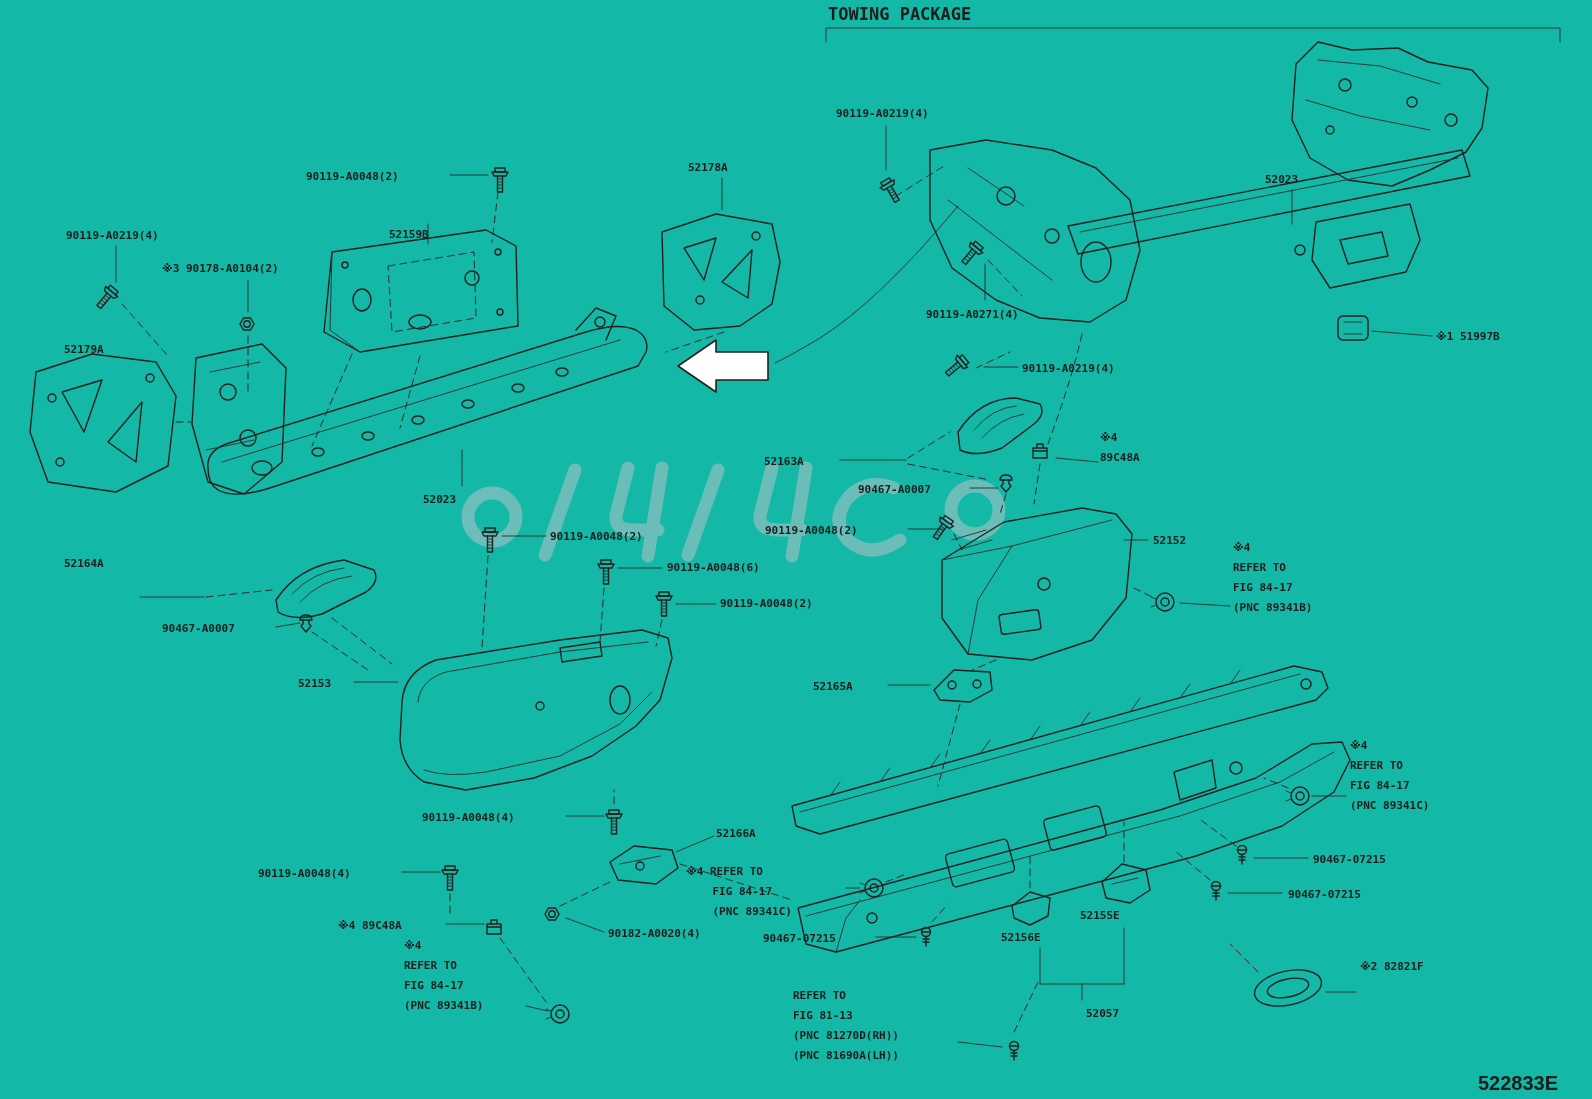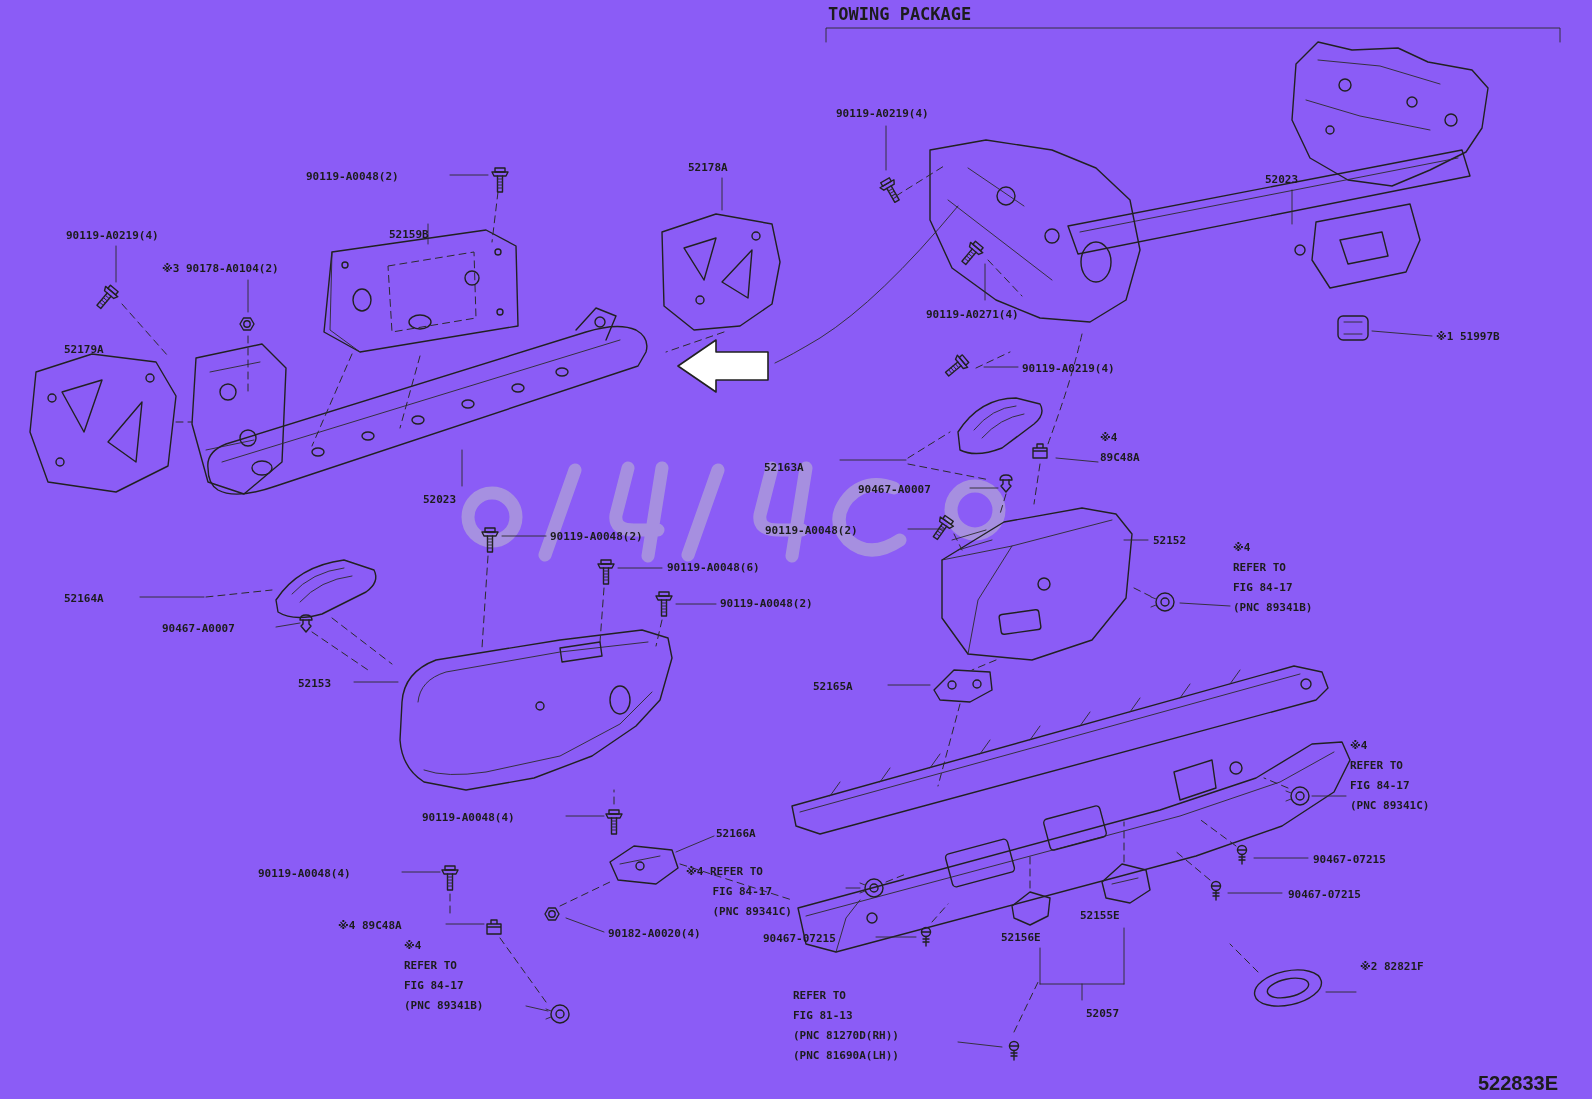--- a/index.html
+++ b/index.html
@@ -1,18 +1,18 @@
 <!DOCTYPE html>
 <html><head>
 <meta charset="utf-8">
 <style>
   * { margin:0; padding:0; box-sizing:border-box; }
   html,body { background:#ffffff; }
   .stage {
-    position:relative; width:1592px; height:1099px; background:#8b5cf6;
+    position:relative; width:1592px; height:1099px; background:#14b8a6;
     overflow:hidden; font-family:"DejaVu Sans Mono", monospace; color:#1c1c1c;
   }
   svg.art { position:absolute; left:0; top:0; width:1592px; height:1099px; }
   .ln  { fill:none; stroke:#212121; stroke-width:1.4; stroke-linejoin:round; stroke-linecap:round; }
   .tn  { fill:none; stroke:#2b2b2b; stroke-width:0.9; stroke-linejoin:round; stroke-linecap:round; }
   .dsh { fill:none; stroke:#2b2b2b; stroke-width:1; stroke-dasharray:7 5; stroke-linecap:round; }
   .arrow { fill:#ffffff; stroke:#212121; stroke-width:1.6; stroke-linejoin:round; }
   .lbl {
     position:absolute; font-size:11px; font-weight:bold; line-height:20px;
     white-space:pre; color:#1c1c1c; font-family:"DejaVu Sans Mono","DejaVu Sans",monospace;
@@ -338,35 +338,35 @@
       <div class="lbl" style="left: 688px; top: 158px;">52178A</div>
       <div class="lbl" style="left: 306px; top: 167px;">90119-A0048(2)</div>
       <div class="lbl" style="left: 389px; top: 205px; margin-top: 20px;">52159B</div>
       <div class="lbl" style="left: 1265px; top: 170px;">52023</div>
       <div class="lbl" style="left: 66px; top: 226px;">90119-A0219(4)</div>
       <div class="lbl" style="left: 162px; top: 259px;">※3 90178-A0104(2)</div>
       <div class="lbl" style="left: 64px; top: 340px;">52179A</div>
       <div class="lbl" style="left: 926px; top: 305px;">90119-A0271(4)</div>
       <div class="lbl" style="left: 1436px; top: 327px;">※1 51997B</div>
       <div class="lbl" style="left: 1022px; top: 359px;">90119-A0219(4)</div>
-      <div class="lbl" style="left: 764px; top: 452px; margin-top: 6px;">52163A</div>
+      <div class="lbl" style="left: 764px; top: 452px;">52163A</div>
       <div class="lbl" style="left: 1100px; top: 428px;">※4
 89C48A</div>
       <div class="lbl" style="left: 858px; top: 480px;">90467-A0007</div>
       <div class="lbl" style="left: 423px; top: 490px;">52023</div>
       <div class="lbl" style="left: 550px; top: 527px;">90119-A0048(2)</div>
       <div class="lbl" style="left: 765px; top: 521px;">90119-A0048(2)</div>
       <div class="lbl" style="left: 1153px; top: 531px;">52152</div>
       <div class="lbl" style="left: 667px; top: 558px;">90119-A0048(6)</div>
       <div class="lbl" style="left: 1233px; top: 538px;">※4
 REFER TO
 FIG 84-17
 (PNC 89341B)</div>
       <div class="lbl" style="left: 720px; top: 594px;">90119-A0048(2)</div>
-      <div class="lbl" style="left: 64px; top: 589px;">52164A</div>
+      <div class="lbl" style="left: 64px; top: 554px;">52164A</div>
       <div class="lbl" style="left: 162px; top: 619px;">90467-A0007</div>
       <div class="lbl" style="left: 298px; top: 674px;">52153</div>
       <div class="lbl" style="left: 813px; top: 677px;">52165A</div>
       <div class="lbl" style="left: 422px; top: 808px;">90119-A0048(4)</div>
       <div class="lbl" style="left: 716px; top: 824px;">52166A</div>
       <div class="lbl" style="left: 1350px; top: 736px;">※4
 REFER TO
 FIG 84-17
 (PNC 89341C)</div>
       <div class="lbl" style="left: 258px; top: 864px;">90119-A0048(4)</div>

